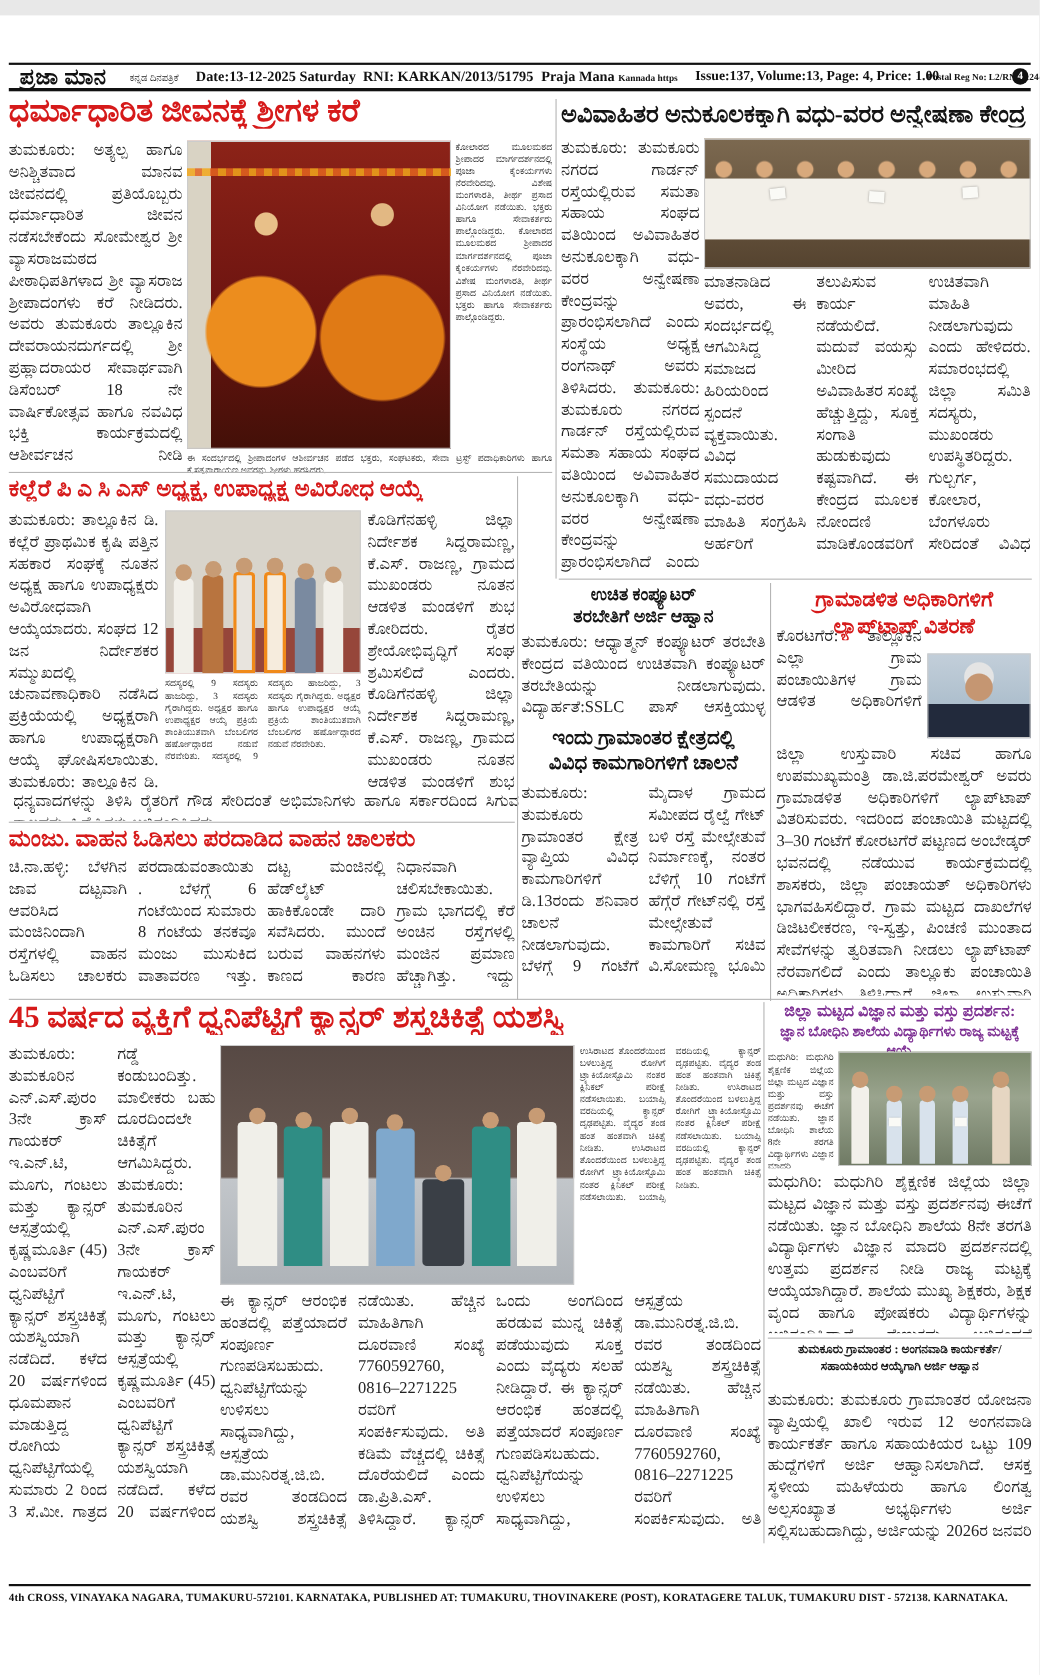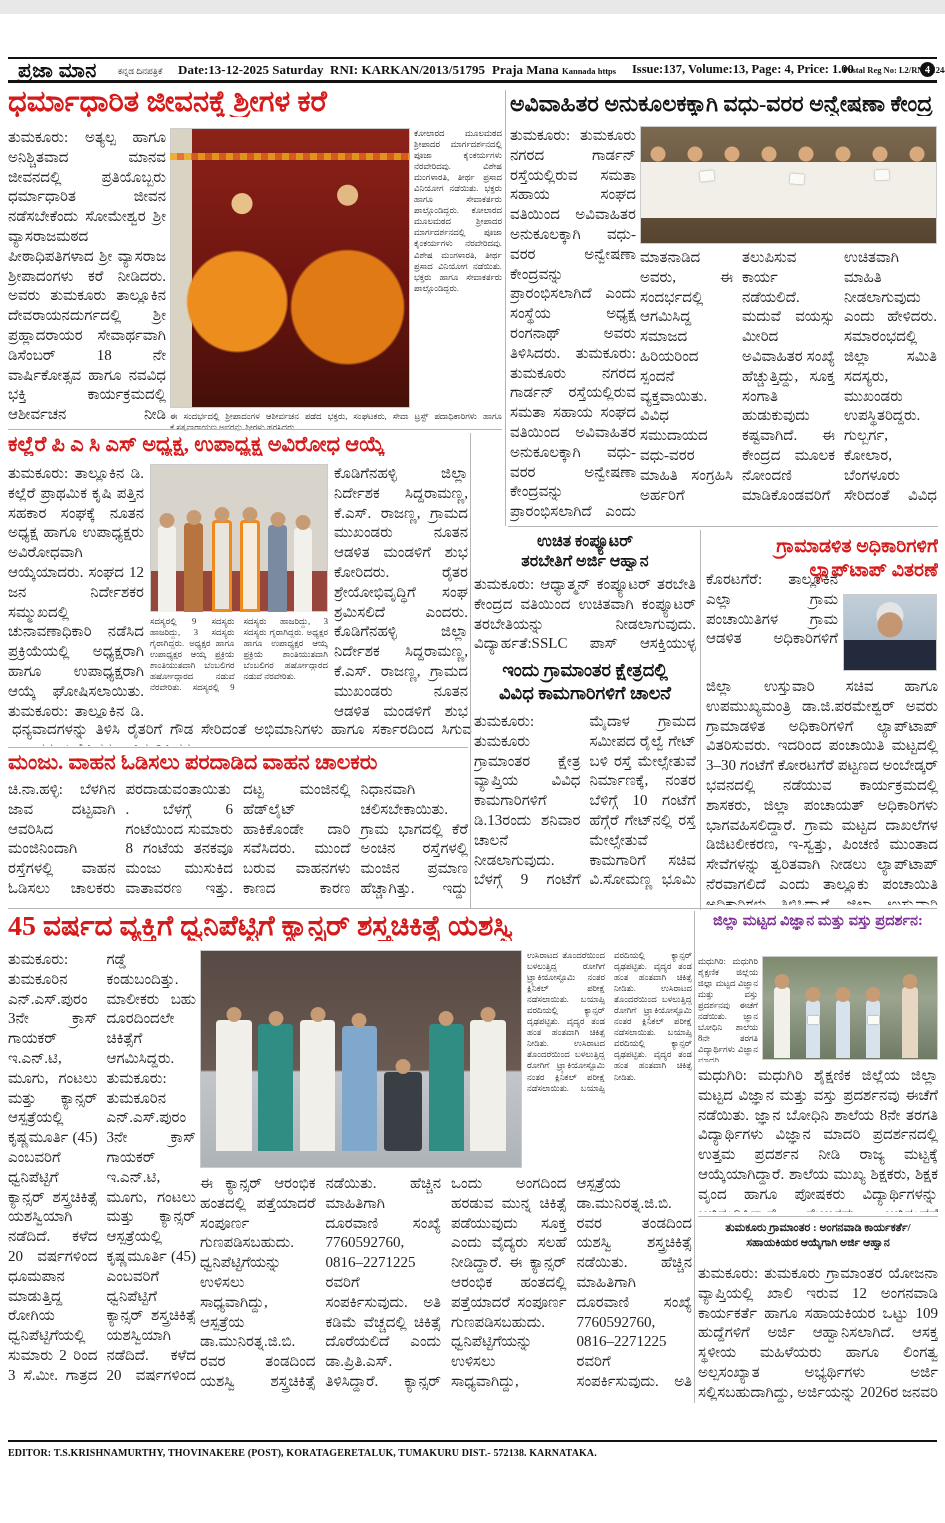--- a/index.html
+++ b/index.html
@@ -137,21 +137,21 @@
     <div class="abs hl hl-black hl-center" style="left:474px;top:645px;width:222px;font-size:18px;line-height:1.25;">
       <div>ಇಂದು ಗ್ರಾಮಾಂತರ ಕ್ಷೇತ್ರದಲ್ಲಿ</div>
       <div>ವಿವಿಧ ಕಾಮಗಾರಿಗಳಿಗೆ ಚಾಲನೆ</div>
     </div>
     <div class="abs bt cols2" style="left:474px;top:698px;width:222px;height:192px;">ತುಮಕೂರು: ತುಮಕೂರು ಗ್ರಾಮಾಂತರ ಕ್ಷೇತ್ರ ವ್ಯಾಪ್ತಿಯ ವಿವಿಧ ಕಾಮಗಾರಿಗಳಿಗೆ ಡಿ.13ರಂದು ಶನಿವಾರ ಚಾಲನೆ ನೀಡಲಾಗುವುದು. ಬೆಳಗ್ಗೆ 9 ಗಂಟೆಗೆ ಮೈದಾಳ ಗ್ರಾಮದ ಸಮೀಪದ ರೈಲ್ವೆ ಗೇಟ್ ಬಳಿ ರಸ್ತೆ ಮೇಲ್ಸೇತುವೆ ನಿರ್ಮಾಣಕ್ಕೆ, ನಂತರ ಬೆಳಿಗ್ಗೆ 10 ಗಂಟೆಗೆ ಹೆಗ್ಗೆರೆ ಗೇಟ್‌ನಲ್ಲಿ ರಸ್ತೆ ಮೇಲ್ಸೇತುವೆ ಕಾಮಗಾರಿಗೆ ಸಚಿವ ವಿ.ಸೋಮಣ್ಣ ಭೂಮಿ ಪೂಜೆ ನೆರವೇರಿಸುವರು ಎಂದು ತಿಳಿಸಿದ್ದಾರೆ. ತುಮಕೂರು: ತುಮಕೂರು ಗ್ರಾಮಾಂತರ ಕ್ಷೇತ್ರ ವ್ಯಾಪ್ತಿಯ ವಿವಿಧ ಕಾಮಗಾರಿಗಳಿಗೆ ಡಿ.13ರಂದು ಶನಿವಾರ ಚಾಲನೆ ನೀಡಲಾಗುವುದು. ಬೆಳಗ್ಗೆ 9 ಗಂಟೆಗೆ ಮೈದಾಳ ಗ್ರಾಮದ ಸಮೀಪದ ರೈಲ್ವೆ ಗೇಟ್ ಬಳಿ ರಸ್ತೆ ಮೇಲ್ಸೇತುವೆ ನಿರ್ಮಾಣಕ್ಕೆ, ನಂತರ ಬೆಳಿಗ್ಗೆ 10 ಗಂಟೆಗೆ ಹೆಗ್ಗೆರೆ ಗೇಟ್‌ನಲ್ಲಿ ರಸ್ತೆ ಮೇಲ್ಸೇತುವೆ ಕಾಮಗಾರಿಗೆ ಸಚಿವ ವಿ.ಸೋಮಣ್ಣ ಭೂಮಿ ಪೂಜೆ ನೆರವೇರಿಸುವರು ಎಂದು ತಿಳಿಸಿದ್ದಾರೆ.</div>
   </section>
 
   <div class="grule" style="left:700px;top:516px;width:1px;height:380px;"></div>
 
   <section>
-    <div class="abs hl hl-red hl-center" style="left:706px;top:520px;width:232px;font-size:19px;line-height:1.25;text-align:right;">
+    <div class="abs hl hl-red hl-center" style="left:706px;top:520px;width:232px;font-size:19px;line-height:1.25;">
       <div>ಗ್ರಾಮಾಡಳಿತ ಅಧಿಕಾರಿಗಳಿಗೆ</div>
       <div>ಲ್ಯಾಪ್‌ಟಾಪ್ ವಿತರಣೆ</div>
     </div>
     <div class="abs bt" style="left:706px;top:556px;width:132px;height:80px;">ಕೊರಟಗೆರೆ: ತಾಲ್ಲೂಕಿನ ಎಲ್ಲಾ ಗ್ರಾಮ ಪಂಚಾಯಿತಿಗಳ ಗ್ರಾಮ ಆಡಳಿತ ಅಧಿಕಾರಿಗಳಿಗೆ ಡಿ.13 ರಂದು ಮಧ್ಯಾಹ್ನ 3 ಗಂಟೆಗೆ ಲ್ಯಾಪ್‌ಟಾಪ್ ವಿತರಣೆ ಕಾರ್ಯಕ್ರಮ ನಡೆಯಲಿದೆ.</div>
     <div class="ph portrait" style="left:843px;top:580px;width:94px;height:77px;"></div>
     <div class="abs bt" style="left:706px;top:663px;width:232px;height:228px;">ಜಿಲ್ಲಾ ಉಸ್ತುವಾರಿ ಸಚಿವ ಹಾಗೂ ಉಪಮುಖ್ಯಮಂತ್ರಿ ಡಾ.ಜಿ.ಪರಮೇಶ್ವರ್ ಅವರು ಗ್ರಾಮಾಡಳಿತ ಅಧಿಕಾರಿಗಳಿಗೆ ಲ್ಯಾಪ್‌ಟಾಪ್ ವಿತರಿಸುವರು. ಇದರಿಂದ ಪಂಚಾಯಿತಿ ಮಟ್ಟದಲ್ಲಿ 3–30 ಗಂಟೆಗೆ ಕೋರಟಗೆರೆ ಪಟ್ಟಣದ ಅಂಬೇಡ್ಕರ್ ಭವನದಲ್ಲಿ ನಡೆಯುವ ಕಾರ್ಯಕ್ರಮದಲ್ಲಿ ಶಾಸಕರು, ಜಿಲ್ಲಾ ಪಂಚಾಯತ್ ಅಧಿಕಾರಿಗಳು ಭಾಗವಹಿಸಲಿದ್ದಾರೆ. ಗ್ರಾಮ ಮಟ್ಟದ ದಾಖಲೆಗಳ ಡಿಜಿಟಲೀಕರಣ, ಇ-ಸ್ವತ್ತು, ಪಿಂಚಣಿ ಮುಂತಾದ ಸೇವೆಗಳನ್ನು ತ್ವರಿತವಾಗಿ ನೀಡಲು ಲ್ಯಾಪ್‌ಟಾಪ್ ನೆರವಾಗಲಿದೆ ಎಂದು ತಾಲ್ಲೂಕು ಪಂಚಾಯಿತಿ ಅಧಿಕಾರಿಗಳು ತಿಳಿಸಿದ್ದಾರೆ. ಜಿಲ್ಲಾ ಉಸ್ತುವಾರಿ ಸಚಿವ ಹಾಗೂ ಉಪಮುಖ್ಯಮಂತ್ರಿ ಡಾ.ಜಿ.ಪರಮೇಶ್ವರ್ ಅವರು ಗ್ರಾಮಾಡಳಿತ ಅಧಿಕಾರಿಗಳಿಗೆ ಲ್ಯಾಪ್‌ಟಾಪ್ ವಿತರಿಸುವರು. ಇದರಿಂದ ಪಂಚಾಯಿತಿ ಮಟ್ಟದಲ್ಲಿ 3–30 ಗಂಟೆಗೆ ಕೋರಟಗೆರೆ ಪಟ್ಟಣದ ಅಂಬೇಡ್ಕರ್ ಭವನದಲ್ಲಿ ನಡೆಯುವ ಕಾರ್ಯಕ್ರಮದಲ್ಲಿ ಶಾಸಕರು, ಜಿಲ್ಲಾ ಪಂಚಾಯತ್ ಅಧಿಕಾರಿಗಳು ಭಾಗವಹಿಸಲಿದ್ದಾರೆ. ಗ್ರಾಮ ಮಟ್ಟದ ದಾಖಲೆಗಳ ಡಿಜಿಟಲೀಕರಣ, ಇ-ಸ್ವತ್ತು, ಪಿಂಚಣಿ ಮುಂತಾದ ಸೇವೆಗಳನ್ನು ತ್ವರಿತವಾಗಿ ನೀಡಲು ಲ್ಯಾಪ್‌ಟಾಪ್ ನೆರವಾಗಲಿದೆ ಎಂದು ತಾಲ್ಲೂಕು ಪಂಚಾಯಿತಿ ಅಧಿಕಾರಿಗಳು ತಿಳಿಸಿದ್ದಾರೆ.</div>
   </section>
 
   <div class="grule" style="left:8px;top:733px;width:460px;height:1px;"></div>
 
@@ -176,20 +176,21 @@
     </div>
     <div class="abs bt bt-sm cols2" style="left:527px;top:936px;width:165px;height:218px;">ಉಸಿರಾಟದ ತೊಂದರೆಯಿಂದ ಬಳಲುತ್ತಿದ್ದ ರೋಗಿಗೆ ಟ್ರ್ಯಾಕಿಯೋಸ್ಟೊಮಿ ನಂತರ ಕ್ಲಿನಿಕಲ್ ಪರೀಕ್ಷೆ ನಡೆಸಲಾಯಿತು. ಬಯಾಪ್ಸಿ ವರದಿಯಲ್ಲಿ ಕ್ಯಾನ್ಸರ್ ದೃಢಪಟ್ಟಿತು. ವೈದ್ಯರ ತಂಡ ಹಂತ ಹಂತವಾಗಿ ಚಿಕಿತ್ಸೆ ನೀಡಿತು. ಉಸಿರಾಟದ ತೊಂದರೆಯಿಂದ ಬಳಲುತ್ತಿದ್ದ ರೋಗಿಗೆ ಟ್ರ್ಯಾಕಿಯೋಸ್ಟೊಮಿ ನಂತರ ಕ್ಲಿನಿಕಲ್ ಪರೀಕ್ಷೆ ನಡೆಸಲಾಯಿತು. ಬಯಾಪ್ಸಿ ವರದಿಯಲ್ಲಿ ಕ್ಯಾನ್ಸರ್ ದೃಢಪಟ್ಟಿತು. ವೈದ್ಯರ ತಂಡ ಹಂತ ಹಂತವಾಗಿ ಚಿಕಿತ್ಸೆ ನೀಡಿತು. ಉಸಿರಾಟದ ತೊಂದರೆಯಿಂದ ಬಳಲುತ್ತಿದ್ದ ರೋಗಿಗೆ ಟ್ರ್ಯಾಕಿಯೋಸ್ಟೊಮಿ ನಂತರ ಕ್ಲಿನಿಕಲ್ ಪರೀಕ್ಷೆ ನಡೆಸಲಾಯಿತು. ಬಯಾಪ್ಸಿ ವರದಿಯಲ್ಲಿ ಕ್ಯಾನ್ಸರ್ ದೃಢಪಟ್ಟಿತು. ವೈದ್ಯರ ತಂಡ ಹಂತ ಹಂತವಾಗಿ ಚಿಕಿತ್ಸೆ ನೀಡಿತು.</div>
     <div class="abs bt cols4" style="left:200px;top:1160px;width:492px;height:228px;">ಈ ಕ್ಯಾನ್ಸರ್ ಆರಂಭಿಕ ಹಂತದಲ್ಲಿ ಪತ್ತೆಯಾದರೆ ಸಂಪೂರ್ಣ ಗುಣಪಡಿಸಬಹುದು. ಧ್ವನಿಪೆಟ್ಟಿಗೆಯನ್ನು ಉಳಿಸಲು ಸಾಧ್ಯವಾಗಿದ್ದು, ಆಸ್ಪತ್ರೆಯ ಡಾ.ಮುನಿರತ್ನ.ಜಿ.ಬಿ. ರವರ ತಂಡದಿಂದ ಯಶಸ್ವಿ ಶಸ್ತ್ರಚಿಕಿತ್ಸೆ ನಡೆಯಿತು. ಹೆಚ್ಚಿನ ಮಾಹಿತಿಗಾಗಿ ದೂರವಾಣಿ ಸಂಖ್ಯೆ 7760592760, 0816–2271225 ರವರಿಗೆ ಸಂಪರ್ಕಿಸುವುದು. ಅತಿ ಕಡಿಮೆ ವೆಚ್ಚದಲ್ಲಿ ಚಿಕಿತ್ಸೆ ದೊರೆಯಲಿದೆ ಎಂದು ಡಾ.ಪ್ರಿತಿ.ಎಸ್. ತಿಳಿಸಿದ್ದಾರೆ. ಕ್ಯಾನ್ಸರ್ ಒಂದು ಅಂಗದಿಂದ ಹರಡುವ ಮುನ್ನ ಚಿಕಿತ್ಸೆ ಪಡೆಯುವುದು ಸೂಕ್ತ ಎಂದು ವೈದ್ಯರು ಸಲಹೆ ನೀಡಿದ್ದಾರೆ. ಈ ಕ್ಯಾನ್ಸರ್ ಆರಂಭಿಕ ಹಂತದಲ್ಲಿ ಪತ್ತೆಯಾದರೆ ಸಂಪೂರ್ಣ ಗುಣಪಡಿಸಬಹುದು. ಧ್ವನಿಪೆಟ್ಟಿಗೆಯನ್ನು ಉಳಿಸಲು ಸಾಧ್ಯವಾಗಿದ್ದು, ಆಸ್ಪತ್ರೆಯ ಡಾ.ಮುನಿರತ್ನ.ಜಿ.ಬಿ. ರವರ ತಂಡದಿಂದ ಯಶಸ್ವಿ ಶಸ್ತ್ರಚಿಕಿತ್ಸೆ ನಡೆಯಿತು. ಹೆಚ್ಚಿನ ಮಾಹಿತಿಗಾಗಿ ದೂರವಾಣಿ ಸಂಖ್ಯೆ 7760592760, 0816–2271225 ರವರಿಗೆ ಸಂಪರ್ಕಿಸುವುದು. ಅತಿ ಕಡಿಮೆ ವೆಚ್ಚದಲ್ಲಿ ಚಿಕಿತ್ಸೆ ದೊರೆಯಲಿದೆ ಎಂದು ಡಾ.ಪ್ರಿತಿ.ಎಸ್. ತಿಳಿಸಿದ್ದಾರೆ. ಕ್ಯಾನ್ಸರ್ ಒಂದು ಅಂಗದಿಂದ ಹರಡುವ ಮುನ್ನ ಚಿಕಿತ್ಸೆ ಪಡೆಯುವುದು ಸೂಕ್ತ ಎಂದು ವೈದ್ಯರು ಸಲಹೆ ನೀಡಿದ್ದಾರೆ. ಈ ಕ್ಯಾನ್ಸರ್ ಆರಂಭಿಕ ಹಂತದಲ್ಲಿ ಪತ್ತೆಯಾದರೆ ಸಂಪೂರ್ಣ ಗುಣಪಡಿಸಬಹುದು. ಧ್ವನಿಪೆಟ್ಟಿಗೆಯನ್ನು ಉಳಿಸಲು ಸಾಧ್ಯವಾಗಿದ್ದು, ಆಸ್ಪತ್ರೆಯ ಡಾ.ಮುನಿರತ್ನ.ಜಿ.ಬಿ. ರವರ ತಂಡದಿಂದ ಯಶಸ್ವಿ ಶಸ್ತ್ರಚಿಕಿತ್ಸೆ ನಡೆಯಿತು. ಹೆಚ್ಚಿನ ಮಾಹಿತಿಗಾಗಿ ದೂರವಾಣಿ ಸಂಖ್ಯೆ 7760592760, 0816–2271225 ರವರಿಗೆ ಸಂಪರ್ಕಿಸುವುದು. ಅತಿ ಕಡಿಮೆ ವೆಚ್ಚದಲ್ಲಿ ಚಿಕಿತ್ಸೆ ದೊರೆಯಲಿದೆ ಎಂದು ಡಾ.ಪ್ರಿತಿ.ಎಸ್. ತಿಳಿಸಿದ್ದಾರೆ. ಕ್ಯಾನ್ಸರ್ ಒಂದು ಅಂಗದಿಂದ ಹರಡುವ ಮುನ್ನ ಚಿಕಿತ್ಸೆ ಪಡೆಯುವುದು ಸೂಕ್ತ ಎಂದು ವೈದ್ಯರು ಸಲಹೆ ನೀಡಿದ್ದಾರೆ.</div>
   </section>
 
   <div class="grule" style="left:694px;top:897px;width:1px;height:492px;"></div>
 
   <section>
     <div class="abs hl hl-purple hl-center hl-wrap" style="left:698px;top:897px;width:240px;font-size:14.5px;line-height:1.3;">
       <div>ಜಿಲ್ಲಾ ಮಟ್ಟದ ವಿಜ್ಞಾನ ಮತ್ತು ವಸ್ತು ಪ್ರದರ್ಶನ:</div>
+      <div style="font-size:13px;">ಜ್ಞಾನ ಬೋಧಿನಿ ಶಾಲೆಯ ವಿದ್ಯಾರ್ಥಿಗಳು ರಾಜ್ಯ ಮಟ್ಟಕ್ಕೆ ಆಯ್ಕೆ</div>
     </div>
     <div class="abs bt bt-sm" style="left:698px;top:942px;width:60px;height:106px;">ಮಧುಗಿರಿ: ಮಧುಗಿರಿ ಶೈಕ್ಷಣಿಕ ಜಿಲ್ಲೆಯ ಜಿಲ್ಲಾ ಮಟ್ಟದ ವಿಜ್ಞಾನ ಮತ್ತು ವಸ್ತು ಪ್ರದರ್ಶನವು ಈಚೆಗೆ ನಡೆಯಿತು. ಜ್ಞಾನ ಬೋಧಿನಿ ಶಾಲೆಯ 8ನೇ ತರಗತಿ ವಿದ್ಯಾರ್ಥಿಗಳು ವಿಜ್ಞಾನ ಮಾದರಿ ಪ್ರದರ್ಶನದಲ್ಲಿ ಉತ್ತಮ ಪ್ರದರ್ಶನ ನೀಡಿ ರಾಜ್ಯ ಮಟ್ಟಕ್ಕೆ ಆಯ್ಕೆಯಾಗಿದ್ದಾರೆ. ಶಾಲೆಯ ಮುಖ್ಯ ಶಿಕ್ಷಕರು, ಶಿಕ್ಷಕ ವೃಂದ ಹಾಗೂ ಪೋಷಕರು ವಿದ್ಯಾರ್ಥಿಗಳನ್ನು ಅಭಿನಂದಿಸಿದ್ದಾರೆ. ರೇಣುಕಮ್ಮ ಅಭಿನಂದನೆ ತಿಳಿಸಿದ್ದಾರೆ.</div>
     <div class="ph photoI" style="left:762px;top:942px;width:176px;height:104px;">
       <div class="fg" style="left:12px;top:30%;width:16px;height:68%;background:#f2f0ea;"></div>
       <div class="fg" style="left:44px;top:42%;width:14px;height:56%;background:#d8e2ec;"></div>
       <div class="fg" style="left:74px;top:42%;width:14px;height:56%;background:#d8e2ec;"></div>
       <div class="fg" style="left:104px;top:42%;width:14px;height:56%;background:#d8e2ec;"></div>
       <div class="fg" style="left:140px;top:30%;width:16px;height:68%;background:#e6d6c2;"></div>
       <div class="paper" style="left:46px;top:60px;width:11px;height:8px;"></div>
       <div class="paper" style="left:106px;top:60px;width:11px;height:8px;"></div>
@@ -202,16 +203,16 @@
   <section>
     <div class="abs hl hl-black hl-center hl-wrap" style="left:698px;top:1206px;width:240px;font-size:11px;line-height:1.35;">
       <div>ತುಮಕೂರು ಗ್ರಾಮಾಂತರ : ಅಂಗನವಾಡಿ ಕಾರ್ಯಕರ್ತೆ/</div>
       <div>ಸಹಾಯಕಿಯರ ಆಯ್ಕೆಗಾಗಿ ಅರ್ಜಿ ಆಹ್ವಾನ</div>
     </div>
     <div class="abs bt" style="left:698px;top:1250px;width:240px;height:140px;">ತುಮಕೂರು: ತುಮಕೂರು ಗ್ರಾಮಾಂತರ ಯೋಜನಾ ವ್ಯಾಪ್ತಿಯಲ್ಲಿ ಖಾಲಿ ಇರುವ 12 ಅಂಗನವಾಡಿ ಕಾರ್ಯಕರ್ತೆ ಹಾಗೂ ಸಹಾಯಕಿಯರ ಒಟ್ಟು 109 ಹುದ್ದೆಗಳಿಗೆ ಅರ್ಜಿ ಆಹ್ವಾನಿಸಲಾಗಿದೆ. ಆಸಕ್ತ ಸ್ಥಳೀಯ ಮಹಿಳೆಯರು ಹಾಗೂ ಲಿಂಗತ್ವ ಅಲ್ಪಸಂಖ್ಯಾತ ಅಭ್ಯರ್ಥಿಗಳು ಅರ್ಜಿ ಸಲ್ಲಿಸಬಹುದಾಗಿದ್ದು, ಅರ್ಜಿಯನ್ನು 2026ರ ಜನವರಿ 9ರೊಳಗಾಗಿ ಇಲಾಖೆಯ https://dwcdkarnataka.gov.in ವೆಬ್‌ಸೈಟ್ ವಿಳಾಸದ ಮೂಲಕ ಸಲ್ಲಿಸಬೇಕು. ಹೆಚ್ಚಿನ ಮಾಹಿತಿಗೆ 0816-2955713, ಮೊ.ಸಂ.8494905268ನ್ನು ಸಂಪರ್ಕಿಸಬಹುದಾಗಿದೆ ಎಂದು ಅವರು ತಿಳಿಸಿದ್ದಾರೆ. ತುಮಕೂರು: ತುಮಕೂರು ಗ್ರಾಮಾಂತರ ಯೋಜನಾ ವ್ಯಾಪ್ತಿಯಲ್ಲಿ ಖಾಲಿ ಇರುವ 12 ಅಂಗನವಾಡಿ ಕಾರ್ಯಕರ್ತೆ ಹಾಗೂ ಸಹಾಯಕಿಯರ ಒಟ್ಟು 109 ಹುದ್ದೆಗಳಿಗೆ ಅರ್ಜಿ ಆಹ್ವಾನಿಸಲಾಗಿದೆ. ಆಸಕ್ತ ಸ್ಥಳೀಯ ಮಹಿಳೆಯರು ಹಾಗೂ ಲಿಂಗತ್ವ ಅಲ್ಪಸಂಖ್ಯಾತ ಅಭ್ಯರ್ಥಿಗಳು ಅರ್ಜಿ ಸಲ್ಲಿಸಬಹುದಾಗಿದ್ದು, ಅರ್ಜಿಯನ್ನು 2026ರ ಜನವರಿ 9ರೊಳಗಾಗಿ ಇಲಾಖೆಯ https://dwcdkarnataka.gov.in ವೆಬ್‌ಸೈಟ್ ವಿಳಾಸದ ಮೂಲಕ ಸಲ್ಲಿಸಬೇಕು. ಹೆಚ್ಚಿನ ಮಾಹಿತಿಗೆ 0816-2955713, ಮೊ.ಸಂ.8494905268ನ್ನು ಸಂಪರ್ಕಿಸಬಹುದಾಗಿದೆ ಎಂದು ಅವರು ತಿಳಿಸಿದ್ದಾರೆ.</div>
   </section>
 
   <div class="rule" style="left:8px;top:1426px;width:929px;height:2px;"></div>
   <div class="abs ft" style="left:8px;top:1431px;width:929px;">
-    <div>EDITOR: T.S.KRISHNAMURTHY, THOVINAKERE (POST), KORATAGERETALUK, TUMAKURU DIST.- 572138. KARNATAKA.</div>
+    <div>4th CROSS, VINAYAKA NAGARA, TUMAKURU-572101. KARNATAKA, PUBLISHED AT: TUMAKURU, THOVINAKERE (POST), KORATAGERE TALUK, TUMAKURU DIST - 572138. KARNATAKA.</div>
   </div>
 
 </div>
 
 </body></html>

